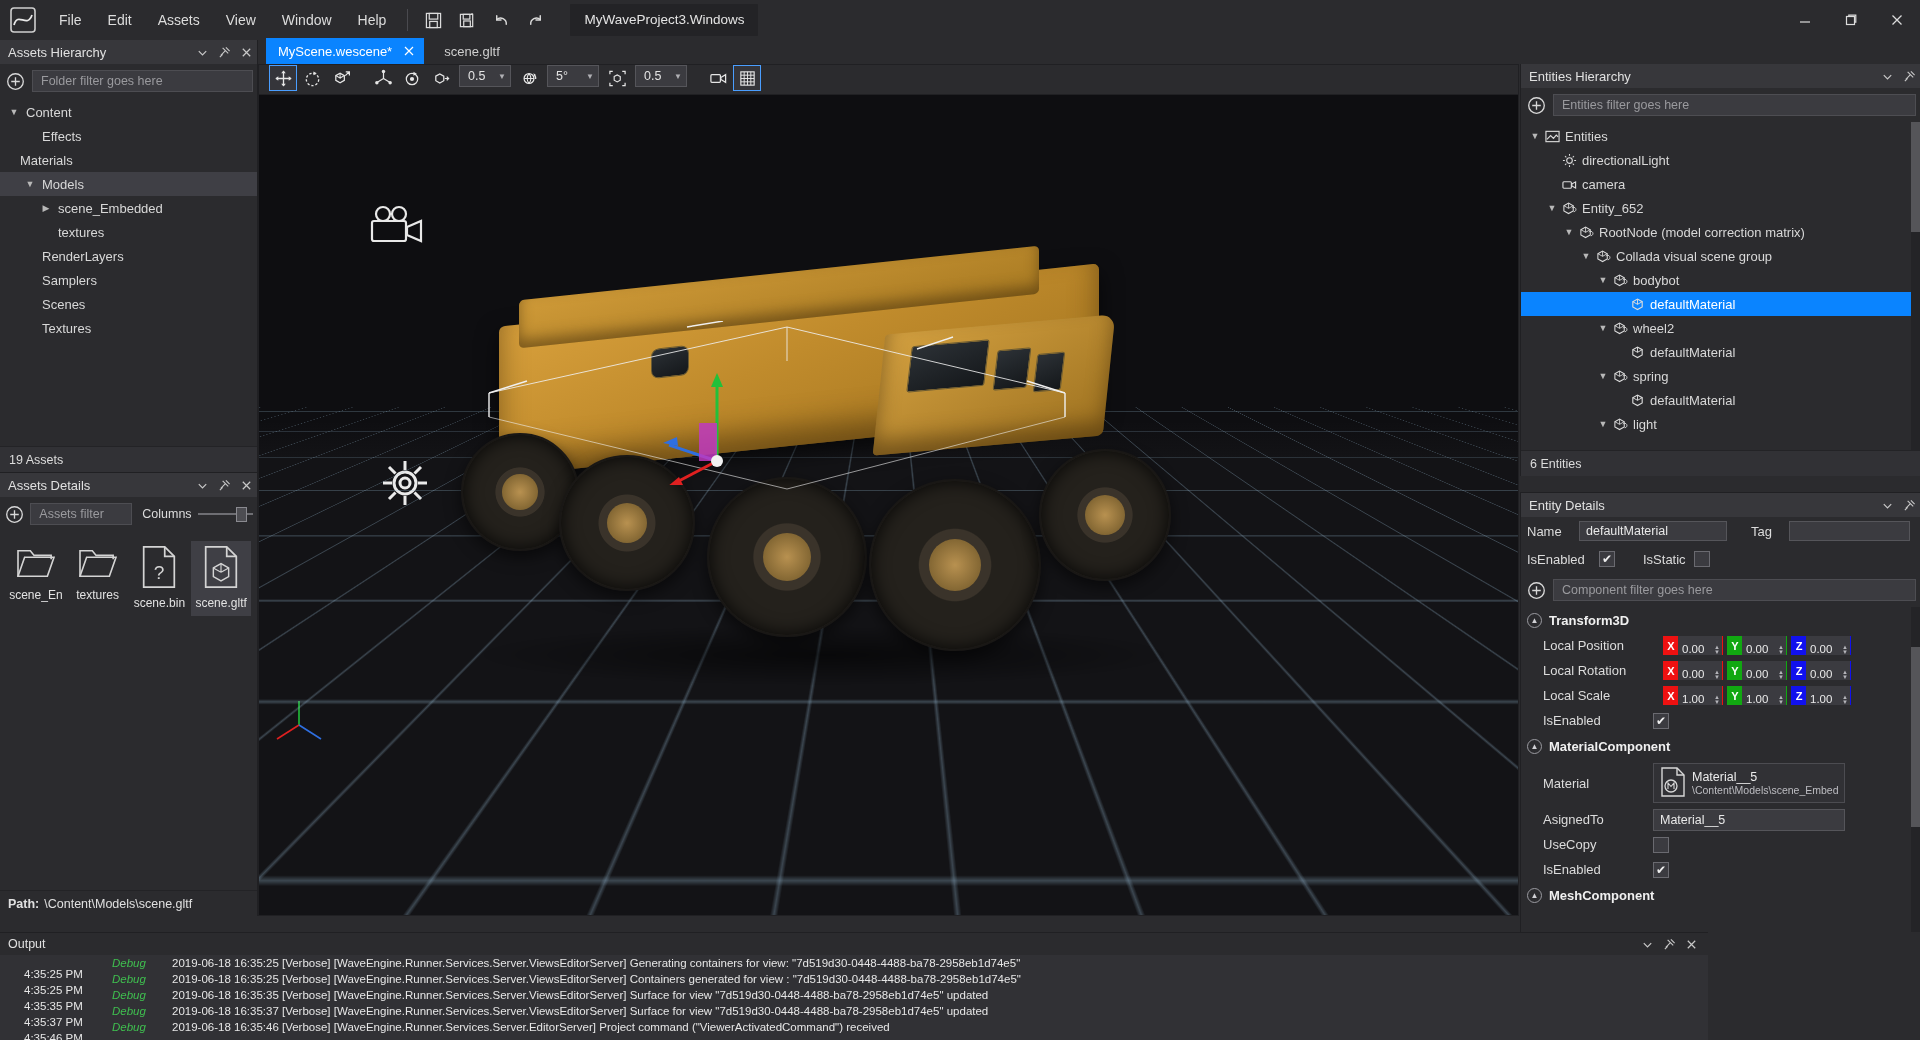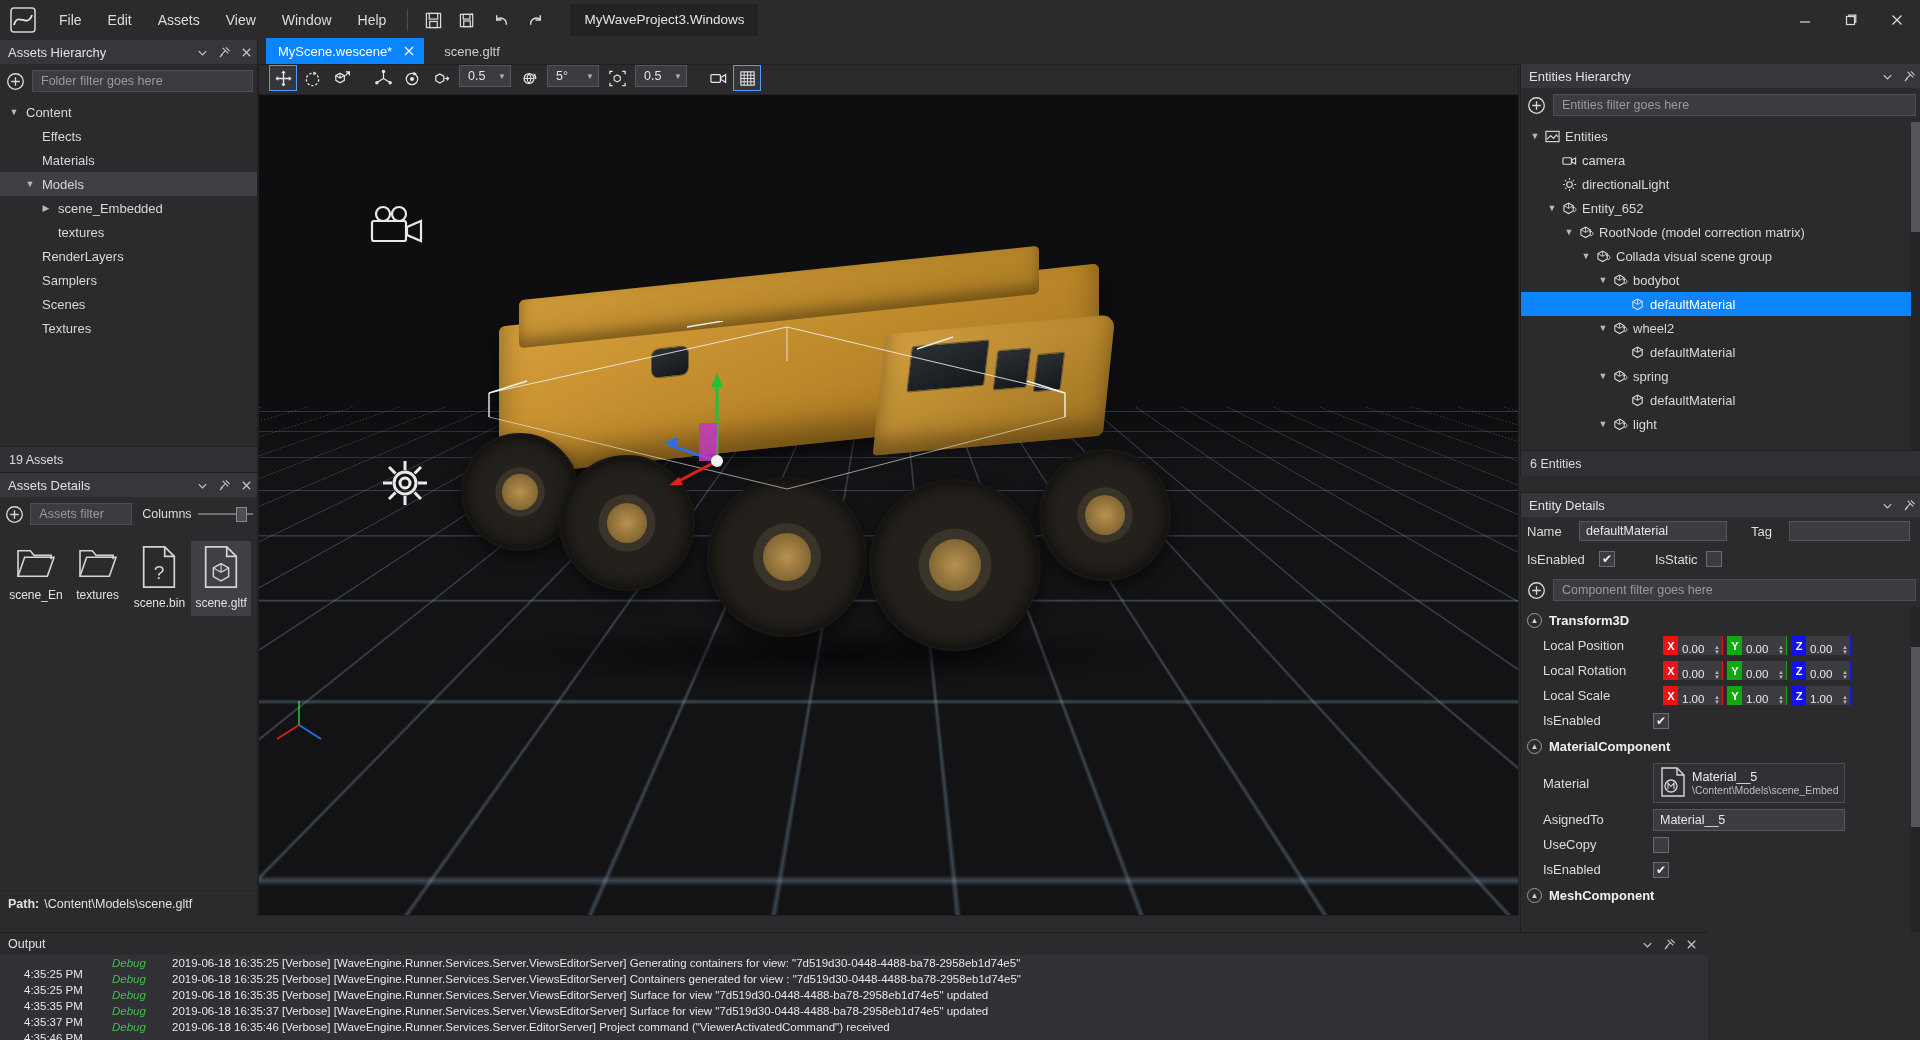--- a/index.html
+++ b/index.html
@@ -406,21 +406,21 @@
     </div>
     <div class="tree" id="assets-tree">
         <div class="trow" style="padding-left: 6px;">
           <span class="caret">▼</span>
           <span style="margin-left: 4px;">Content</span>
         </div>
         <div class="trow" style="padding-left: 22px;">
           <span class="caret empty">▼</span>
           <span style="margin-left: 4px;">Effects</span>
         </div>
-        <div class="trow" style="padding-left: 22px; text-align: right;">
+        <div class="trow" style=" text-align: right;">
           <span class="caret empty">▼</span>
           <span style="margin-left: 4px;">Materials</span>
         </div>
         <div class="trow sel" style="padding-left: 22px;">
           <span class="caret">▼</span>
           <span style="margin-left: 4px;">Models</span>
         </div>
         <div class="trow" style="padding-left: 38px;">
           <span class="caret">▶</span>
           <span style="margin-left: 4px;">scene_Embedded</span>
@@ -720,35 +720,35 @@
               <rect x="1" y="2.5" width="14" height="11" fill="none" stroke="#dcdcdc" stroke-width="1.2"></rect>
               <path d="M2 11 l4 -4 l3 3 l3 -3.5 l2 2" fill="none" stroke="#dcdcdc" stroke-width="1.2"></path>
             </svg>
           </span>
           <span>Entities</span>
         </div>
         <div class="trow" style="padding-left: 23px;">
           <span class="caret empty">▼</span>
           <span style="display: flex; align-items: center; margin: 0px 5px 0px 2px;">
             <svg width="15" height="15" viewBox="0 0 16 16">
+              <circle cx="8" cy="8" r="3" fill="none" stroke="#dcdcdc" stroke-width="1.2"></circle>
+              <path d="M8 1 v2 M8 13 v2 M1 8 h2 M13 8 h2 M3.2 3.2 l1.4 1.4 M11.4 11.4 l1.4 1.4 M12.8 3.2 l-1.4 1.4 M4.6 11.4 l-1.4 1.4" stroke="#dcdcdc" stroke-width="1.1"></path>
+            </svg>
+          </span>
+          <span>directionalLight</span>
+        </div>
+        <div class="trow" style="padding-left: 23px;">
+          <span class="caret empty">▼</span>
+          <span style="display: flex; align-items: center; margin: 0px 5px 0px 2px;">
+            <svg width="15" height="15" viewBox="0 0 16 16">
               <rect x="1" y="5" width="9" height="7" rx="1" fill="none" stroke="#dcdcdc" stroke-width="1.2"></rect>
               <path d="M10.5 7.5 L14.5 5.2 V11.8 L10.5 9.5 z" fill="none" stroke="#dcdcdc" stroke-width="1.2"></path>
             </svg>
           </span>
           <span>camera</span>
-        </div>
-        <div class="trow" style="padding-left: 23px;">
-          <span class="caret empty">▼</span>
-          <span style="display: flex; align-items: center; margin: 0px 5px 0px 2px;">
-            <svg width="15" height="15" viewBox="0 0 16 16">
-              <circle cx="8" cy="8" r="3" fill="none" stroke="#dcdcdc" stroke-width="1.2"></circle>
-              <path d="M8 1 v2 M8 13 v2 M1 8 h2 M13 8 h2 M3.2 3.2 l1.4 1.4 M11.4 11.4 l1.4 1.4 M12.8 3.2 l-1.4 1.4 M4.6 11.4 l-1.4 1.4" stroke="#dcdcdc" stroke-width="1.1"></path>
-            </svg>
-          </span>
-          <span>directionalLight</span>
         </div>
         <div class="trow" style="padding-left: 23px;">
           <span class="caret">▼</span>
           <span style="display: flex; align-items: center; margin: 0px 5px 0px 2px;">
             <svg width="15" height="15" viewBox="0 0 16 16">
               <path d="M2 5 l5 -2.8 l5 2.8 v5.6 l-5 2.8 l-5 -2.8 z" fill="none" stroke="#dcdcdc" stroke-width="1.1"></path>
               <path d="M7 2.2 v5.6 M7 7.8 L2 5 M7 7.8 L12 5" fill="none" stroke="#dcdcdc" stroke-width="0.9"></path>
               <path d="M12.5 11.5 a2.4 2.4 0 1 0 -2 -3.8" fill="none" stroke="#dcdcdc" stroke-width="1"></path>
             </svg>
           </span>
@@ -875,21 +875,21 @@
     <div class="fieldrow">
       <span class="flabel" style="width:44px">Name</span>
       <span class="tinput" style="width:148px">defaultMaterial</span>
       <span class="flabel" style="width:30px;margin-left:16px;">Tag</span>
       <span class="tinput" style="flex:1;margin-right:4px;"></span>
     </div>
 
     <div class="fieldrow">
       <span class="flabel" style="width:64px">IsEnabled</span>
       <span class="chk">✔</span>
-      <span class="flabel" style="margin-left:32px">IsStatic</span>
+      <span class="flabel" style="margin-left:20px">IsStatic</span>
       <span class="chk"></span>
     </div>
 
     <div class="filterrow">
       <span class="plus-ico">
         <svg width="19" height="19" viewBox="0 0 20 20">
             <circle cx="10" cy="10" r="8.2" fill="none" stroke="#d8d8d8" stroke-width="1.4"></circle>
             <path d="M10 5.5 V14.5 M5.5 10 H14.5" stroke="#d8d8d8" stroke-width="1.4"></path>
           </svg>
       </span>

